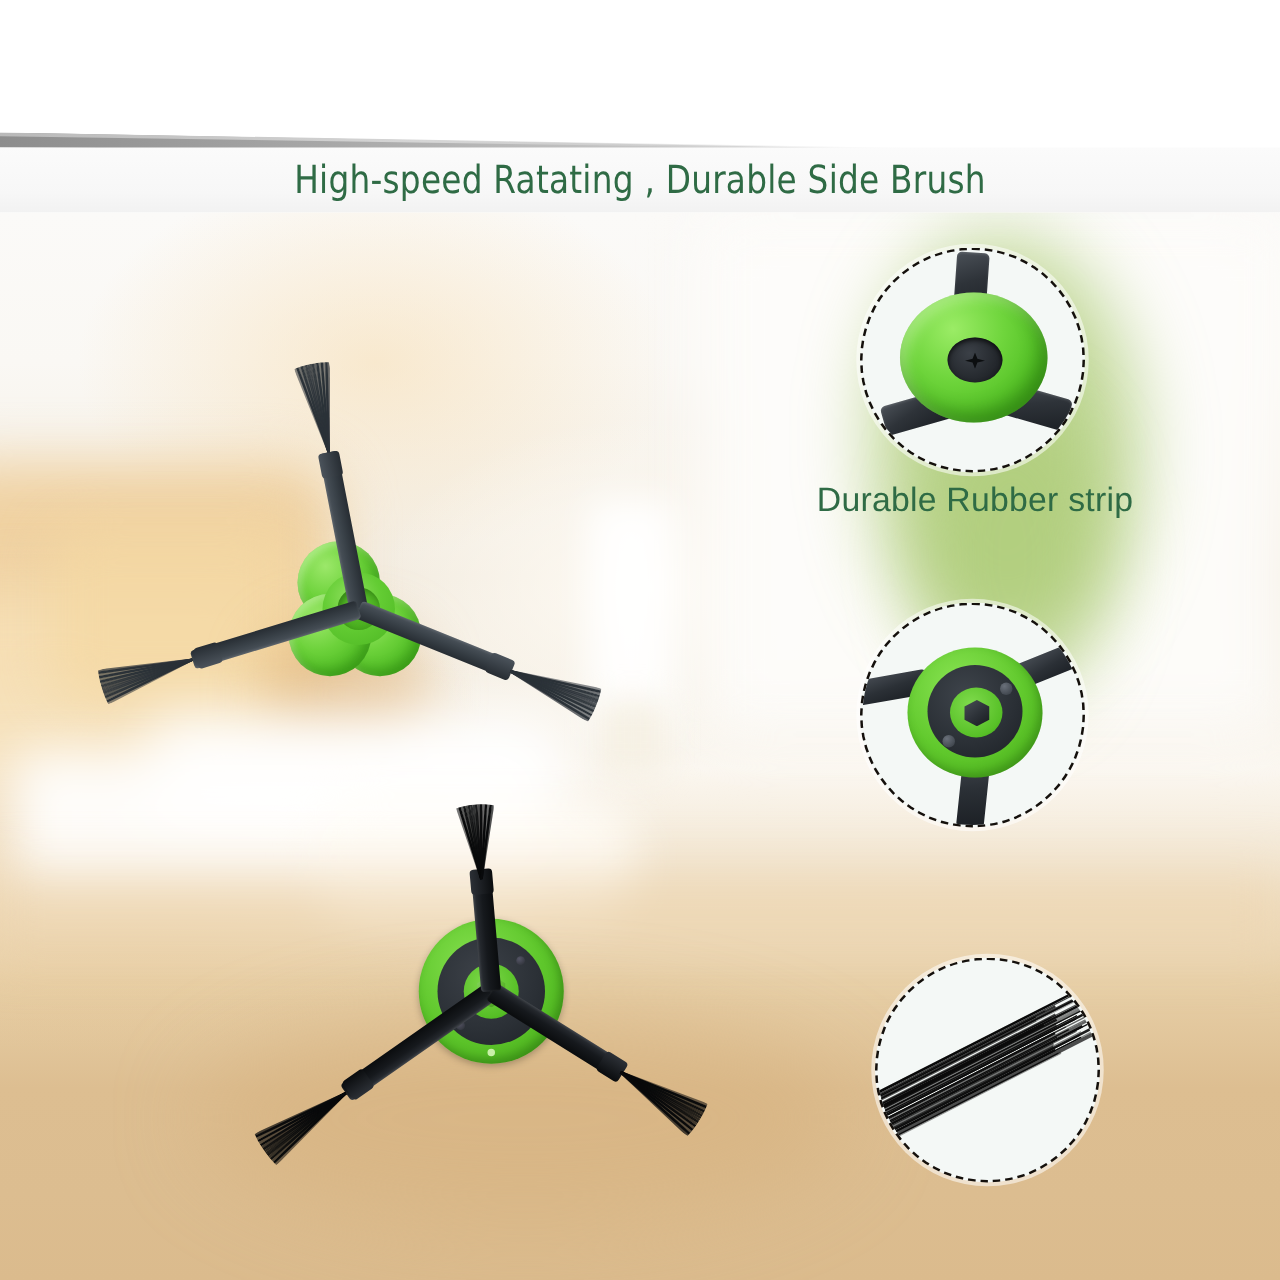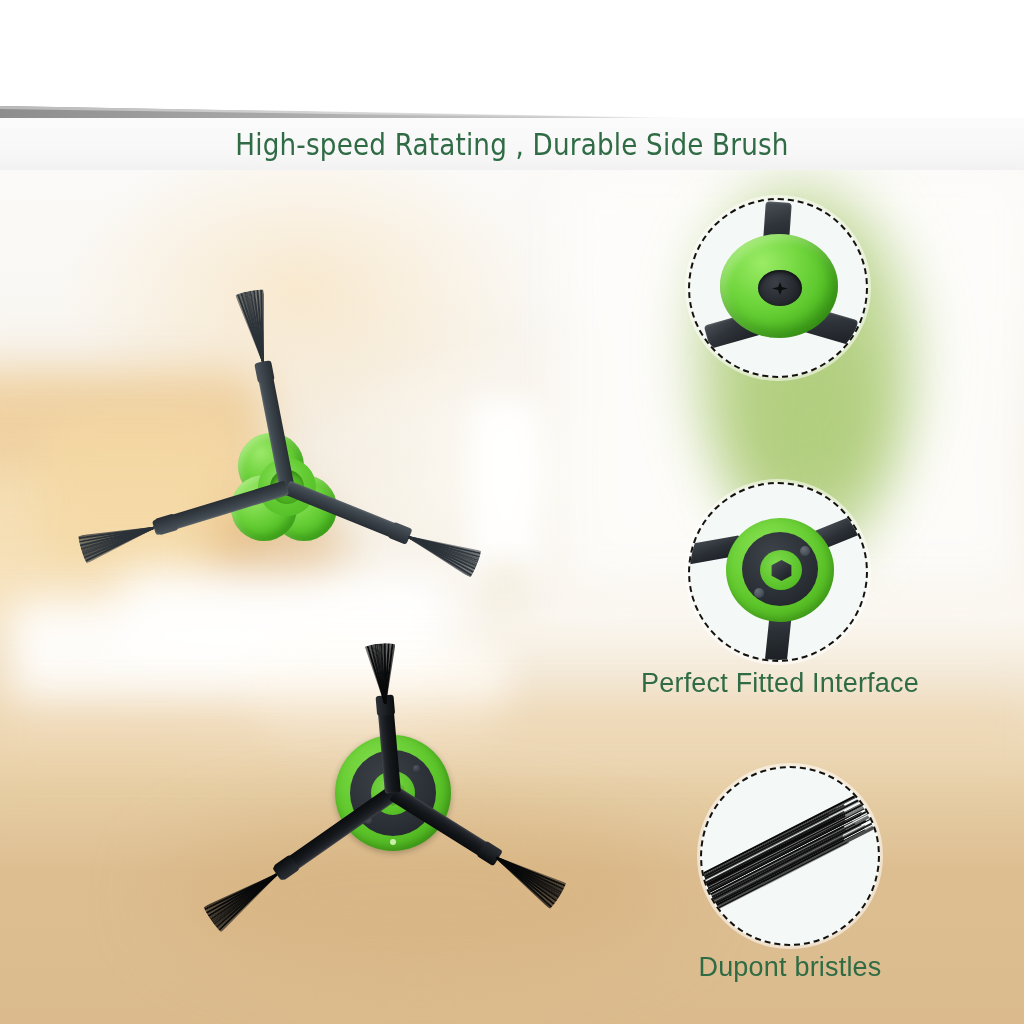--- a/index.html
+++ b/index.html
@@ -336,35 +336,35 @@
     <div class="callout" style="left:688px;top:28px;">
       <div class="inner">
         <div class="c1-rub" style="left:74px;top:2px;width:26px;height:52px;transform:rotate(4deg);"></div>
         <div class="c1-rub" style="left:16px;top:118px;width:54px;height:24px;transform:rotate(-16deg);"></div>
         <div class="c1-rub" style="left:108px;top:112px;width:58px;height:26px;transform:rotate(16deg);"></div>
         <div class="c1-dome"></div>
         <div class="c1-cap"></div>
         <div class="c1-screw"></div>
       </div>
     </div>
+    <div class="callout-label" style="left:620px;top:215px;width:320px;">Durable Rubber strip</div>
 
     <div class="callout" style="left:688px;top:312px;">
       <div class="inner">
         <div class="c2-arm" style="left:-6px;top:56px;width:58px;height:20px;transform:rotate(-10deg);"></div>
         <div class="c2-arm" style="left:124px;top:36px;width:60px;height:20px;transform:rotate(-22deg);"></div>
         <div class="c2-arm" style="left:78px;top:116px;width:22px;height:62px;transform:rotate(6deg);"></div>
         <div class="c2-ring"></div>
         <div class="c2-dark"></div>
         <div class="c2-pip" style="left:110px;top:62px;"></div>
         <div class="c2-pip" style="left:64px;top:104px;"></div>
         <div class="c2-g2"></div>
         <div class="c2-hex"></div>
       </div>
     </div>
-    <div class="callout-label" style="left:600px;top:498px;width:360px;">Perfect Fitted Interface</div>
 
     <div class="callout" style="left:700px;top:596px;">
       <div class="inner">
         <div class="c3-bundle" id="bristle-bundle">
             <div class="c3-line" style="top: 4px; width: 176px; left: 6px; opacity: 1; height: 2.1px;"></div>
             <div class="c3-line" style="top: 5.89px; width: 196px; left: 4px; opacity: 0.8; height: 1.2px;"></div>
             <div class="c3-line" style="top: 4.3px; width: 194px; left: -1px; opacity: 0.37; height: 1.2px;"></div>
             <div class="c3-line" style="top: 7.34px; width: 173px; left: -5px; opacity: 0.83; height: 2.1px;"></div>
             <div class="c3-line" style="top: 7.69px; width: 155px; left: -5px; opacity: 1; height: 1.2px;"></div>
             <div class="c3-line" style="top: 7px; width: 160px; left: -1px; opacity: 0.77; height: 1.2px;"></div>
@@ -404,18 +404,17 @@
             <div class="c3-line" style="top: 38.31px; width: 157px; left: -5px; opacity: 0.98; height: 2.1px;"></div>
             <div class="c3-line" style="top: 36.69px; width: 176px; left: -1px; opacity: 0.89; height: 1.2px;"></div>
             <div class="c3-line" style="top: 38.7px; width: 196px; left: 4px; opacity: 0.47; height: 1.2px;"></div>
             <div class="c3-line" style="top: 40.46px; width: 194px; left: 6px; opacity: 0.72; height: 2.1px;"></div>
             <div class="c3-line" style="top: 38.91px; width: 172px; left: 3px; opacity: 0.99; height: 1.2px;"></div>
             <div class="c3-line" style="top: 42.02px; width: 155px; left: -2px; opacity: 0.87; height: 1.2px;"></div>
             <div class="c3-line" style="top: 42.24px; width: 161px; left: -6px; opacity: 0.43; height: 2.1px;"></div>
           </div>
       </div>
     </div>
-    <div class="callout-label" style="left:630px;top:782px;width:320px;">Dupont bristles</div>
 
   </div>
 
   <div class="edge-top"></div>
 </div>
 
 </body></html>

